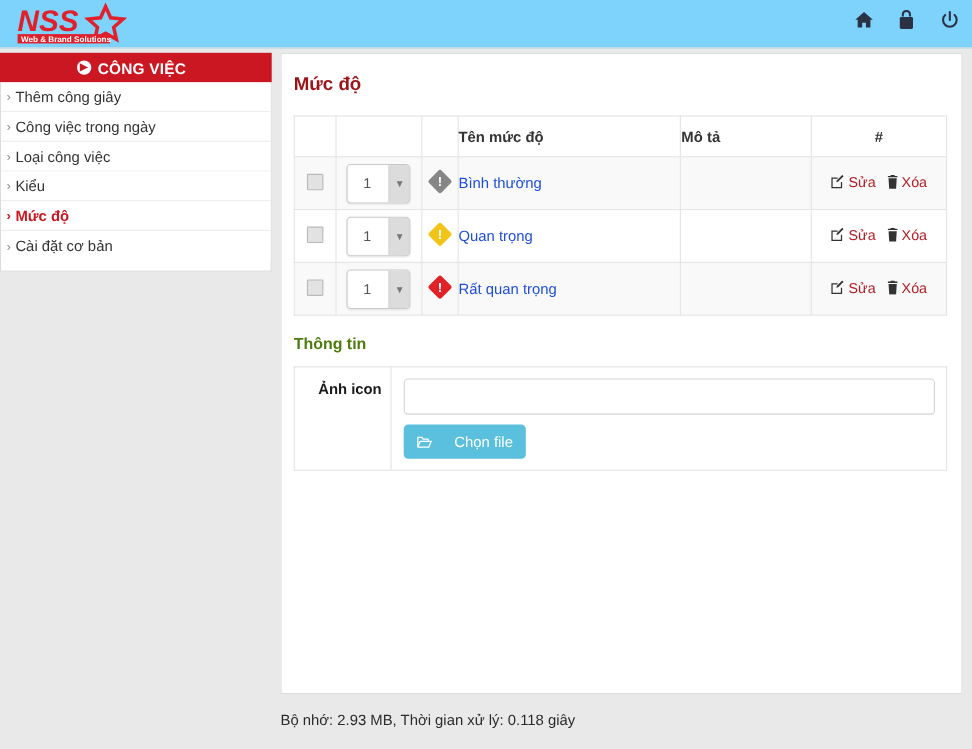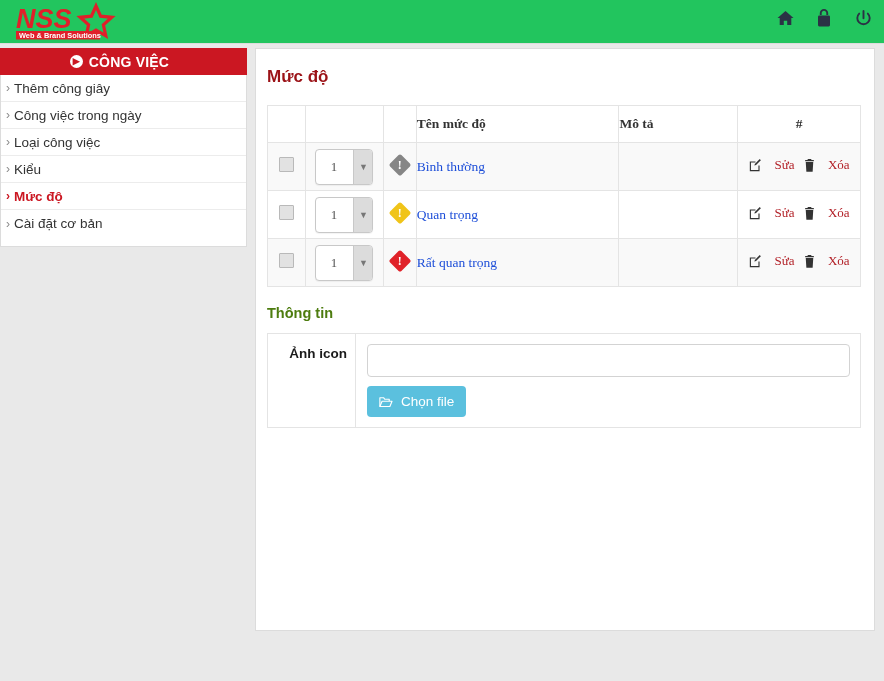--- a/index.html
+++ b/index.html
@@ -15,21 +15,21 @@
   #page {
     position: relative;
     width: 884px; height: 681px;
     background: #e9e9e9;
   }
 
   
   .topbar {
     position: absolute; left: 0; top: 0;
     width: 884px; height: 44px;
-    background: #22c55e;
+    background: #7dd3fc;
     border-bottom: 1px solid #dcdcdc;
   }
   .logo {
     position: absolute; left: 14px; top: 2px;
     width: 104px; height: 40px;
   }
   .logo svg { display: block; }
 
   .topicons {
     position: absolute; right: 12px; top: 8px;
@@ -106,21 +106,20 @@
     font-weight: bold;
     margin: 18px 0 0 11px;
   }
 
   
   table.grid {
     border-collapse: collapse;
     width: 594px;
     margin: 18px 0 0 11px;
     font-size: 13px;
-    font-family: Liberation Serif, serif;
   }
   table.grid th, table.grid td {
     border: 1px solid #e4e4e4;
     padding: 0;
   }
   table.grid thead th {
     height: 37px;
     background: #ffffff;
     font-weight: bold;
     color: #333;
@@ -189,21 +188,21 @@
   }
   .prio .bang {
     position: absolute; left: 0; top: 0;
     width: 22px; height: 22px;
     display: flex; align-items: center; justify-content: center;
     color: #fff; font-size: 12px; font-weight: bold;
     line-height: 1;
   }
 
   .act {
-    display: inline-flex; align-items: center; gap: 13px;
+    display: inline-flex; align-items: center; gap: 3px;
     color: #b22027; font-size: 13px; cursor: pointer;
     margin: 0 3px;
   }
   .act svg { display:block; }
   .act .lbl { color: #b22027; }
   .act.edit svg { color: #333; }
   .act.del svg { color: #333; }
 
   
   .section-title {
@@ -247,21 +246,21 @@
   }
   .ta .grip {
     position: absolute; right: 3px; bottom: 3px;
     width: 9px; height: 9px;
     background-image:
       linear-gradient(135deg, transparent 0 45%, #c9c9c9 45% 55%, transparent 55% 100%),
       linear-gradient(135deg, transparent 0 70%, #c9c9c9 70% 80%, transparent 80% 100%);
   }
   .btn-file {
     margin-top: 9px;
-    display: inline-flex; align-items: center; gap: 8px;
+    display: inline-flex; align-items: center; gap: 20px;
     background: #5bc0de;
     color: #ffffff;
     border: none;
     border-radius: 4px;
     height: 31px;
     padding: 0 12px;
     font-size: 13.5px;
     cursor: pointer;
     font-family: "Liberation Sans", sans-serif;
   }
@@ -500,14 +499,15 @@
               <span>Chọn file</span>
             </button>
           </td>
         </tr>
       </tbody>
     </table>
 
 
   </div>
 
+  <div class="footer">Bộ nhớ: 2.93 MB, Thời gian xử lý: 0.118 giây</div>
 
 </div>
 
 </body></html>

